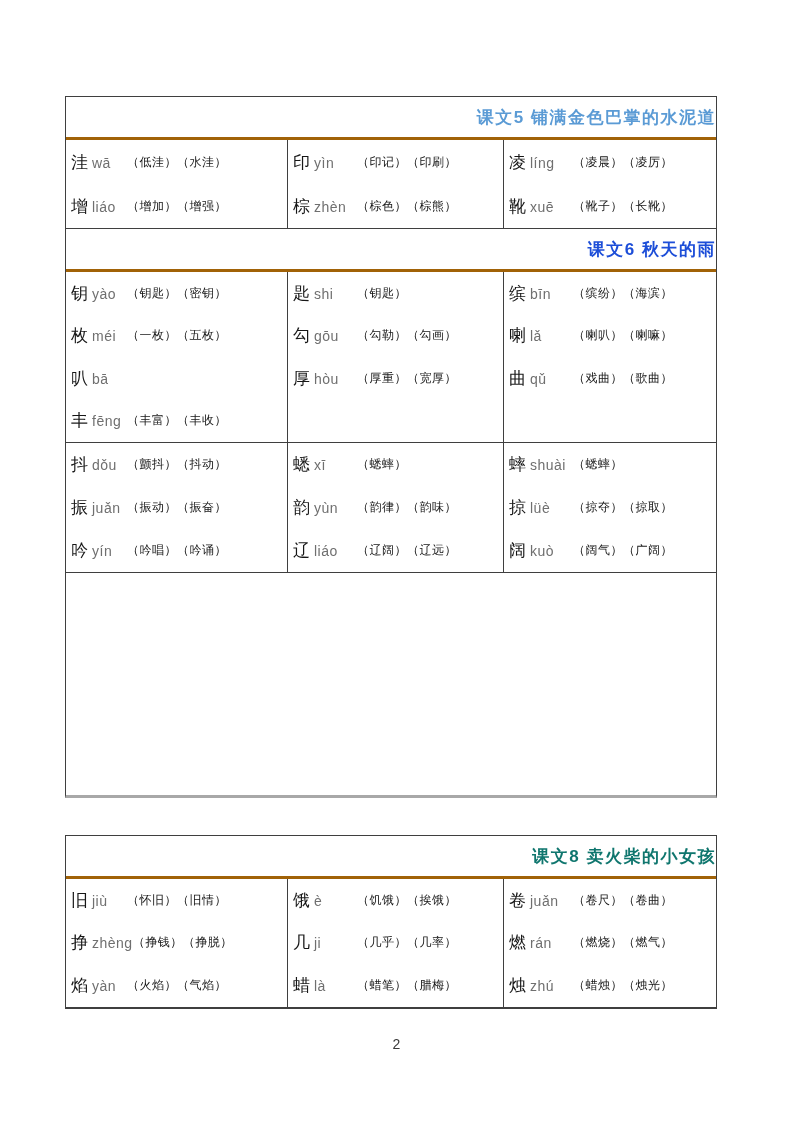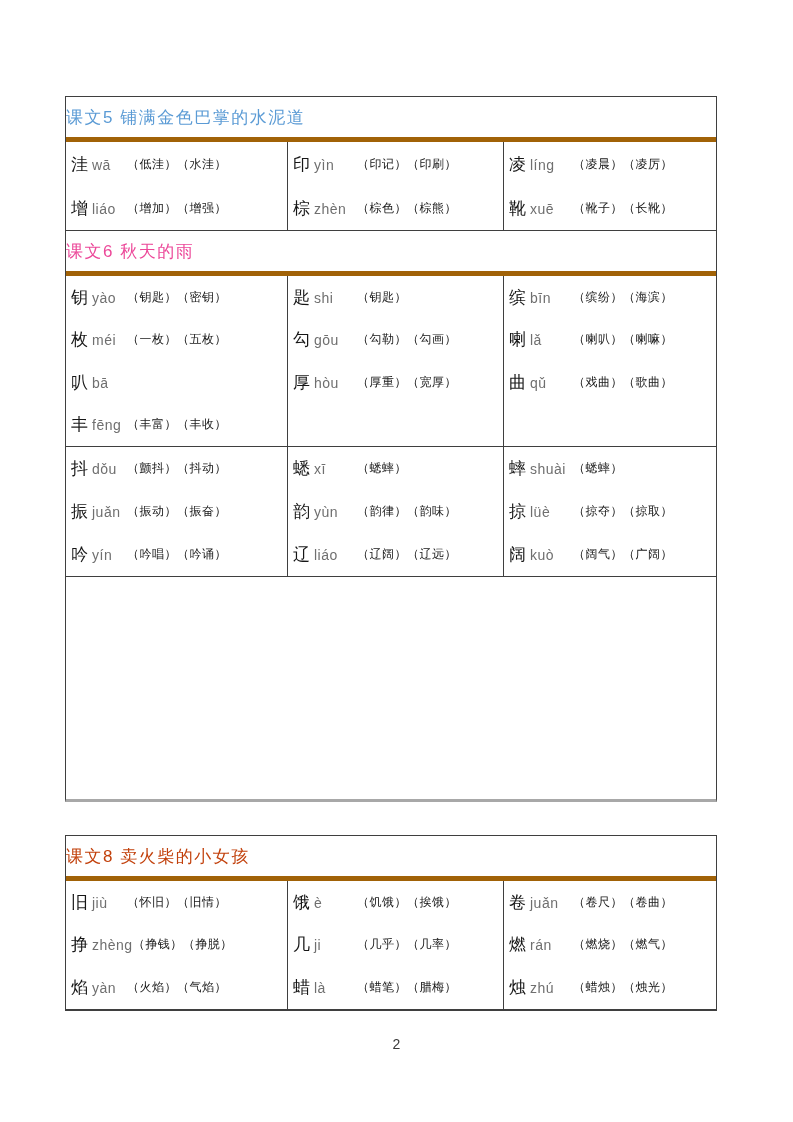--- a/index.html
+++ b/index.html
@@ -8,23 +8,23 @@
     font-family:"Liberation Sans","DejaVu Sans",sans-serif;
     color:#1a1a1a;overflow:hidden;
   }
   .vtable{
     position:absolute;left:65px;width:652px;box-sizing:border-box;
     border:1px solid #3f3f3f;background:#fff;
   }
   .vtable-1{top:96px;border-bottom:3px solid #a8a8a8;}
   .vtable-2{top:835px;}
   .sec-header{
-    display:flex;justify-content:flex-start;align-items:center;
-    border-bottom:5px solid #a16207;
-    font-size:17px;font-weight:normal;letter-spacing:1.5px;
+    display:flex;justify-content:flex-end;align-items:center;
+    border-bottom:3px solid #a16207;
+    font-size:17px;font-weight:bold;letter-spacing:1.5px;
     color:#5b9bd5;height:40px;
   }
   .sec-header-2{height:38px;}
   .sec-header sup{font-size:11px;line-height:0;margin-right:1px;}
   .sec-body{
     display:grid;grid-template-columns:222px 216px 1fr;
     border-bottom:1px solid #3f3f3f;
   }
   .col{border-right:1px solid #3f3f3f;}
   .col:last-child{border-right:none;}
@@ -98,21 +98,21 @@
           </div>
           <div class="line">
             <span class="head">
               <span class="hz">靴</span>
               <span class="py">xuē</span>
             </span>
             <span class="words">（靴子）（长靴）</span>
           </div>
         </div>
       </div>
-      <div class="sec-header sec-header-1" style="color: #ec4899;">
+      <div class="sec-header sec-header-1" style="color: #1d4ed8;">
         <span>课文6 秋天的雨</span>
       </div>
       <div class="sec-body sec-body-1">
         <div class="col">
           <div class="line">
             <span class="head">
               <span class="hz">钥</span>
               <span class="py">yào</span>
             </span>
             <span class="words">（钥匙）（密钥）</span>
@@ -253,21 +253,21 @@
               <span class="hz">阔</span>
               <span class="py">kuò</span>
             </span>
             <span class="words">（阔气）（广阔）</span>
           </div>
         </div>
       </div>
       <div class="empty-row"></div>
     </div>
   <div class="vtable vtable-2" id="table2">
-      <div class="sec-header sec-header-3" style="color: #c2410c;">
+      <div class="sec-header sec-header-3" style="color: #0f766e;">
         <span>课文8 卖火柴的小女孩</span>
       </div>
       <div class="sec-body sec-body-3">
         <div class="col">
           <div class="line">
             <span class="head">
               <span class="hz">旧</span>
               <span class="py">jiù</span>
             </span>
             <span class="words">（怀旧）（旧情）</span>

